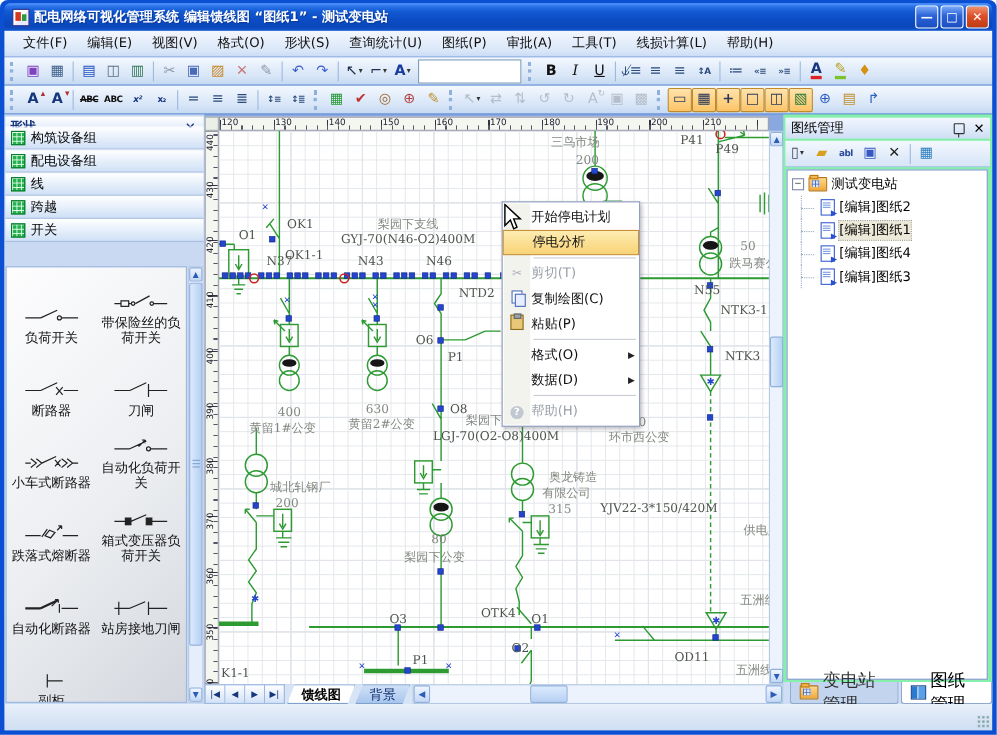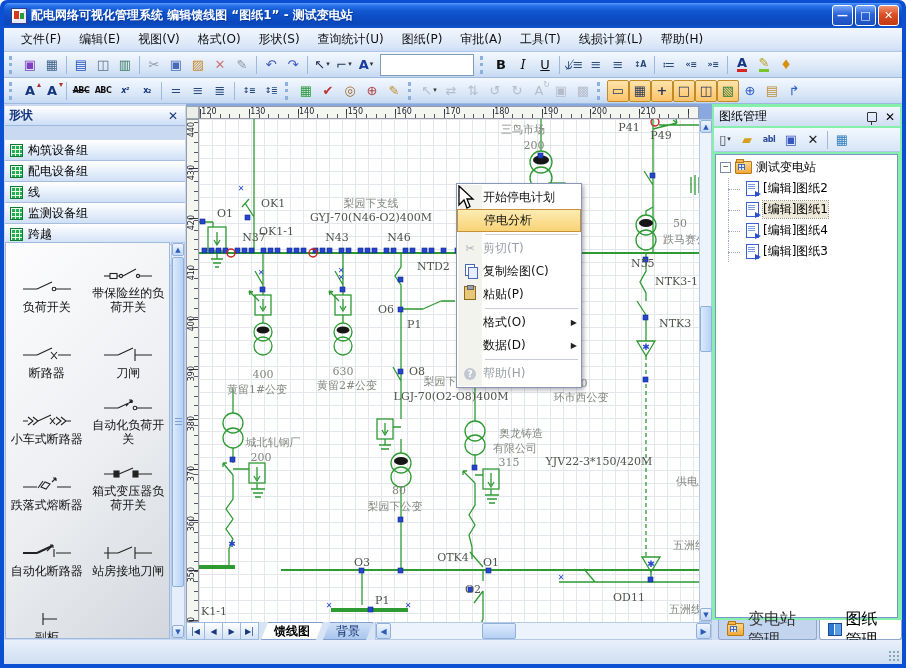--- a/index.html
+++ b/index.html
@@ -48,21 +48,21 @@
   .tinput{width:88px;height:18px;border:1px solid #7f9db9;background:#fff;margin:0 3px;flex:none;font-size:11px;}
   
   .main{position:absolute;left:4px;top:104px;width:898px;height:536px;background:#7296dd;}
   
   .shapes-panel{position:absolute;left:0;top:0;width:182px;height:536px;background:#c9d9f2;}
   .sp-header{position:absolute;left:1px;top:2px;width:180px;height:20px;display:flex;align-items:center;
     background:linear-gradient(180deg,#ffffff,#cddef6);border-bottom:1px solid #9db9de;
     padding:0 4px;box-sizing:border-box;}
   .sp-title{font-weight:bold;color:#16367e;flex:1;}
   .sp-close{color:#16367e;font-weight:bold;font-size:12px;padding:0 3px;}
-  .sp-groups{position:absolute;left:1px;top:36px;width:180px;}
+  .sp-groups{position:absolute;left:1px;top:11px;width:180px;}
   .sp-group{height:19px;display:flex;align-items:center;gap:5px;padding-left:5px;
     background:linear-gradient(180deg,#fdfeff,#cfe0f6);border-bottom:1px solid #a9bede;border-top:1px solid #fff;}
   .grp-ic{width:11px;height:11px;flex:none;background-color:#23b14d;border:1px solid #0d7a30;
     background-image:linear-gradient(#eafff0 1px,transparent 1px),linear-gradient(90deg,#eafff0 1px,transparent 1px);
     background-size:4px 4px;}
   .sp-body{position:absolute;left:1px;top:138px;width:165px;height:397px;
     background:linear-gradient(135deg,#fdfdfe 0%,#eceef1 55%,#d3d7dd 100%);border:1px solid #9db9de;
     box-sizing:border-box;overflow:hidden;}
   .sp-items{display:grid;grid-template-columns:1fr 1fr;padding-top:8px;}
   .sp-item{display:flex;flex-direction:column;align-items:center;justify-content:flex-end;
@@ -426,24 +426,20 @@
             <span class="grp-ic"></span>
             <span>构筑设备组</span>
           </div>
           <div class="sp-group">
             <span class="grp-ic"></span>
             <span>配电设备组</span>
           </div>
           <div class="sp-group">
             <span class="grp-ic"></span>
             <span>线</span>
-          </div>
-          <div class="sp-group">
-            <span class="grp-ic"></span>
-            <span>监测设备组</span>
           </div>
           <div class="sp-group">
             <span class="grp-ic"></span>
             <span>跨越</span>
           </div>
           <div class="sp-group">
             <span class="grp-ic"></span>
             <span>开关</span>
           </div>
         </div>

